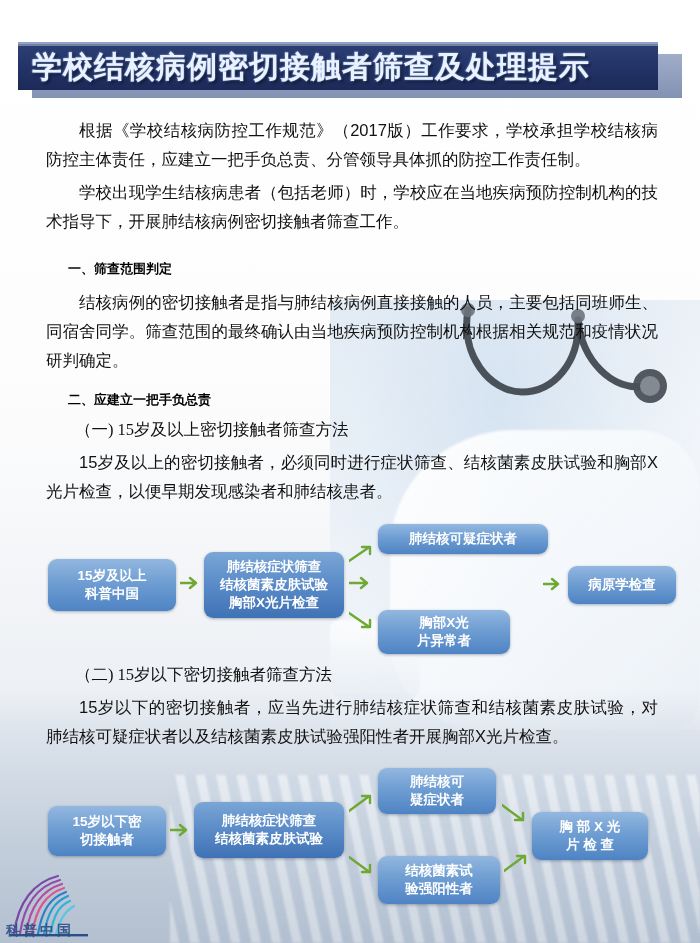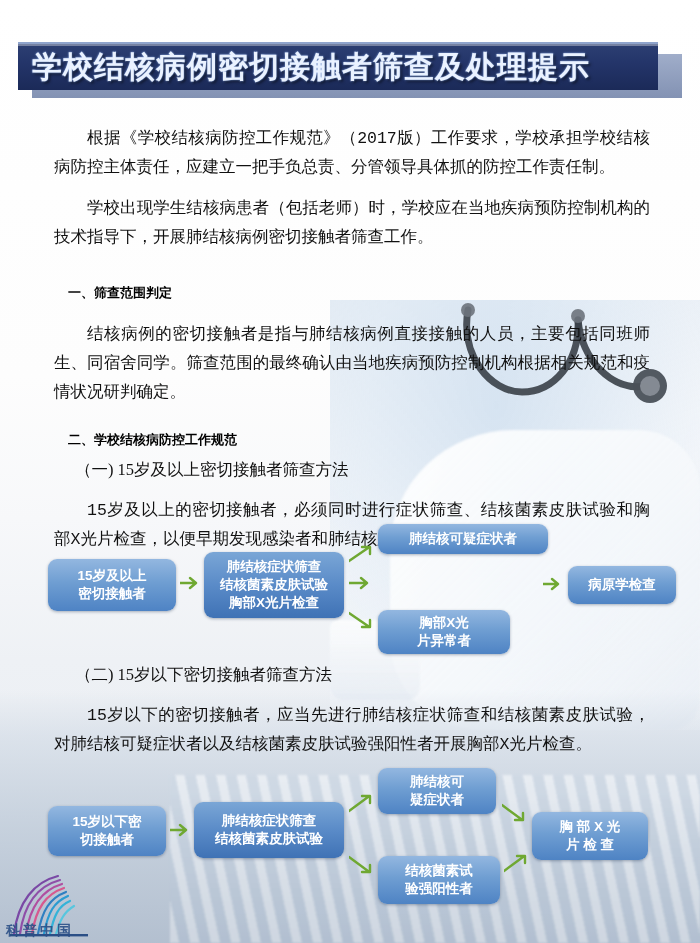--- a/index.html
+++ b/index.html
@@ -130,28 +130,28 @@
   }
 
   
   .content {
     position: absolute;
     left: 0;
     top: 112px;
     width: 700px;
   }
   p.para {
-    margin: 12px;
+    margin: 4px;
     padding: 0 38px 0 42px;
     font-size: 16.5px;
     line-height: 29px;
     color: #111;
     text-align: justify;
     text-indent: 2em;
-    font-family: Liberation Mono, monospace;
+    font-family: Liberation Sans, sans-serif;
   }
   .gap-sm { height: 6px; }
   .gap-md { height: 14px; }
 
   h3.section {
     margin: 0;
     padding: 0 38px 0 42px;
     font-size: 13px;
     line-height: 30px;
     font-weight: bold;
@@ -255,28 +255,28 @@
 
   <div class="content">
     <p class="para">根据《学校结核病防控工作规范》（2017版）工作要求，学校承担学校结核病防控主体责任，应建立一把手负总责、分管领导具体抓的防控工作责任制。</p>
     <p class="para">学校出现学生结核病患者（包括老师）时，学校应在当地疾病预防控制机构的技术指导下，开展肺结核病例密切接触者筛查工作。</p>
 
     <div class="gap-md"></div>
     <h3 class="section">一、筛查范围判定</h3>
     <p class="para">结核病例的密切接触者是指与肺结核病例直接接触的人员，主要包括同班师生、同宿舍同学。筛查范围的最终确认由当地疾病预防控制机构根据相关规范和疫情状况研判确定。</p>
 
     <div class="gap-sm"></div>
-    <h3 class="section">二、学校结核病防控工作规范</h3>
+    <h3 class="section">二、应建立一把手负总责</h3>
     <p class="subhead">（一) 15岁及以上密切接触者筛查方法</p>
     <p class="para">15岁及以上的密切接触者，必须同时进行症状筛查、结核菌素皮肤试验和胸部X光片检查，以便早期发现感染者和肺结核患者。</p>
   </div>
 
   <div class="flow" style="top:524px;">
     <div class="node" style="left:48px; top:35px; width:128px; height:52px;">15岁及以上
-密切接触者</div>
+科普中国</div>
     <div class="arrow" style="left:180px; top:52px;">
       <svg width="22" height="14" viewBox="0 0 22 14">
           <path d="M0 7 H15 M10 2 L16 7 L10 12" fill="none" stroke="#6fa832" stroke-width="2.4" stroke-linecap="round" stroke-linejoin="round"></path>
         </svg>
     </div>
     <div class="node dark" style="left:204px; top:28px; width:140px; height:66px;">肺结核症状筛查
 结核菌素皮肤试验
 胸部X光片检查</div>
 
     <div class="arrow" style="left:349px; top:20px;">

